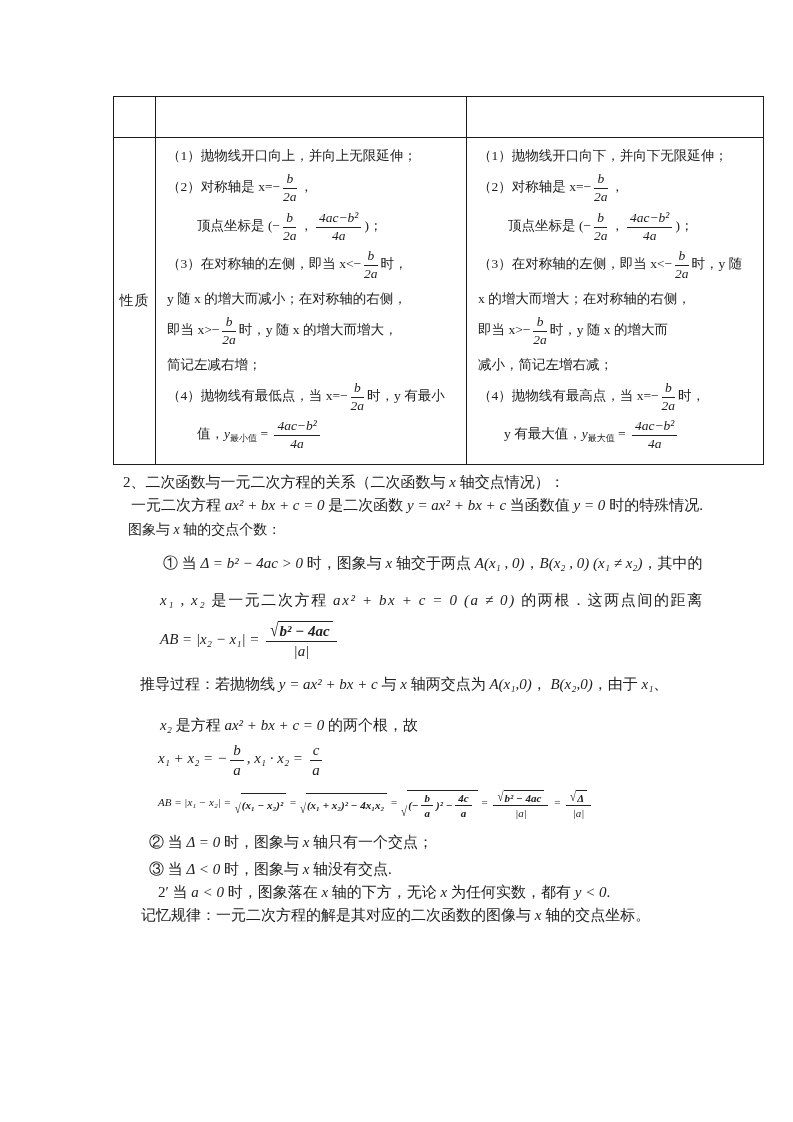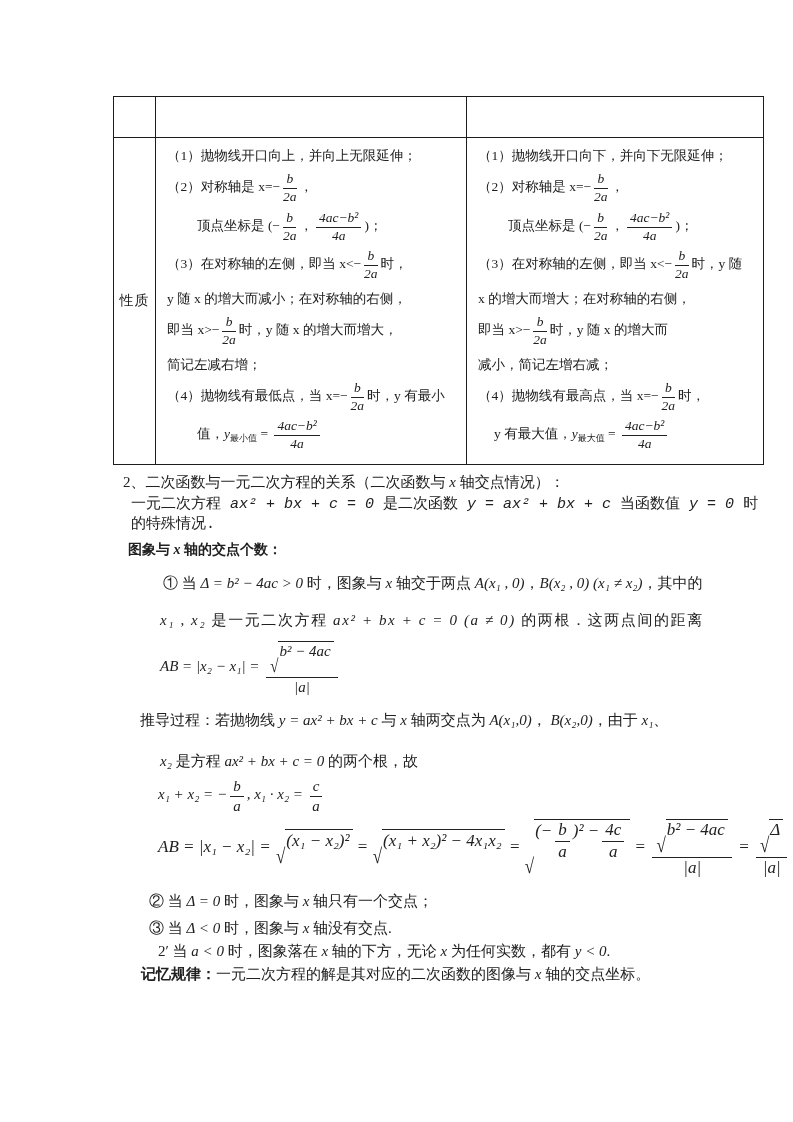--- a/index.html
+++ b/index.html
@@ -11,46 +11,46 @@
   .content { position:absolute; left:113px; top:96px; width:650px; }
 
   
   table.props { border-collapse:collapse; table-layout:fixed; width:650px; }
   table.props td { border:1.5px solid #1c1c1c; }
   tr.hdr td { height:38px; }
   td.lbl { text-align:center; vertical-align:middle; font-size:14px; padding:2px; letter-spacing:1px; }
   td.cell { vertical-align:top; padding:5px 6px 6px 11px; font-size:13.5px; }
   .ln { margin:2px 0 6px; line-height:21px; }
   .ind30 { margin-left:30px; }
-  .ind22 { margin-left:16px; }
+  .ind22 { margin-left:26px; }
 
   
   .t { font-style:normal; }
   .m { font-style:italic; }
-  .bold { font-weight:bold;margin-top:43px; }
+  .bold { font-weight:normal;margin-top:43px; }
   .subsc { font-size:9px; vertical-align:-3px; }
   .frac { display:inline-block; vertical-align:middle; text-align:center; margin:0 3px; line-height:1.1; }
   .frac .num { display:block; border-bottom:1.3px solid #222; padding:0 3px 1px; }
   .frac .den { display:block; padding-top:1px; }
   .sqrt { display:inline-flex; vertical-align:middle; align-items:stretch; margin:0 1px; white-space:nowrap; }
   .radsign { display:flex; align-items:flex-end; line-height:1; font-style:normal; transform:scaleY(1.25); transform-origin:bottom; }
-  .radbody { display:inline-flex; align-items:flex-start; border-top:1.3px solid #222; padding:1px 3px 16px 1px; }
+  .radbody { display:inline-flex; align-items:center; border-top:1.3px solid #222; padding:1px 3px 0 1px;font-weight:bold; }
 
   
   .para { margin:0; font-size:15px; line-height:20px; }
   .p0  { margin-top:7px;  margin-left:10px; }
-  .p1  { margin-top:3px;  margin-left:18px;font-family:Liberation Mono, monospace; }
+  .p1  { margin-top:3px;  margin-left:18px; }
   .p2  { margin-top:5px;  margin-left:15px; font-size:14px; }
   .p3  { margin-top:13px; margin-left:50px; }
   .p4  { margin-top:17px; margin-left:47px; letter-spacing:1.6px; }
   .p5  { margin-top:11px; margin-left:47px; }
   .p6  { margin-top:15px; margin-left:27px; }
   .p7  { margin-top:21px; margin-left:47px; }
   .p8  { margin-top:7px;  margin-left:45px; }
-  .p9  { margin-top:5px;  margin-left:45px; font-size:17px; white-space:nowrap; }
+  .p9  { margin-top:11px;  margin-left:45px; font-size:11px; white-space:nowrap; }
   .p10 { margin-top:13px; margin-left:36px; }
   .p11 { margin-top:7px;  margin-left:36px; }
   .p12 { margin-top:3px;  margin-left:45px; }
   .p13 { margin-top:3px;  margin-left:45px;font-family:Liberation Serif, serif; }
   .p14 { margin-top:3px;  margin-left:28px; }
 </style>
 </head>
 <body>
 
 <div class="page">

